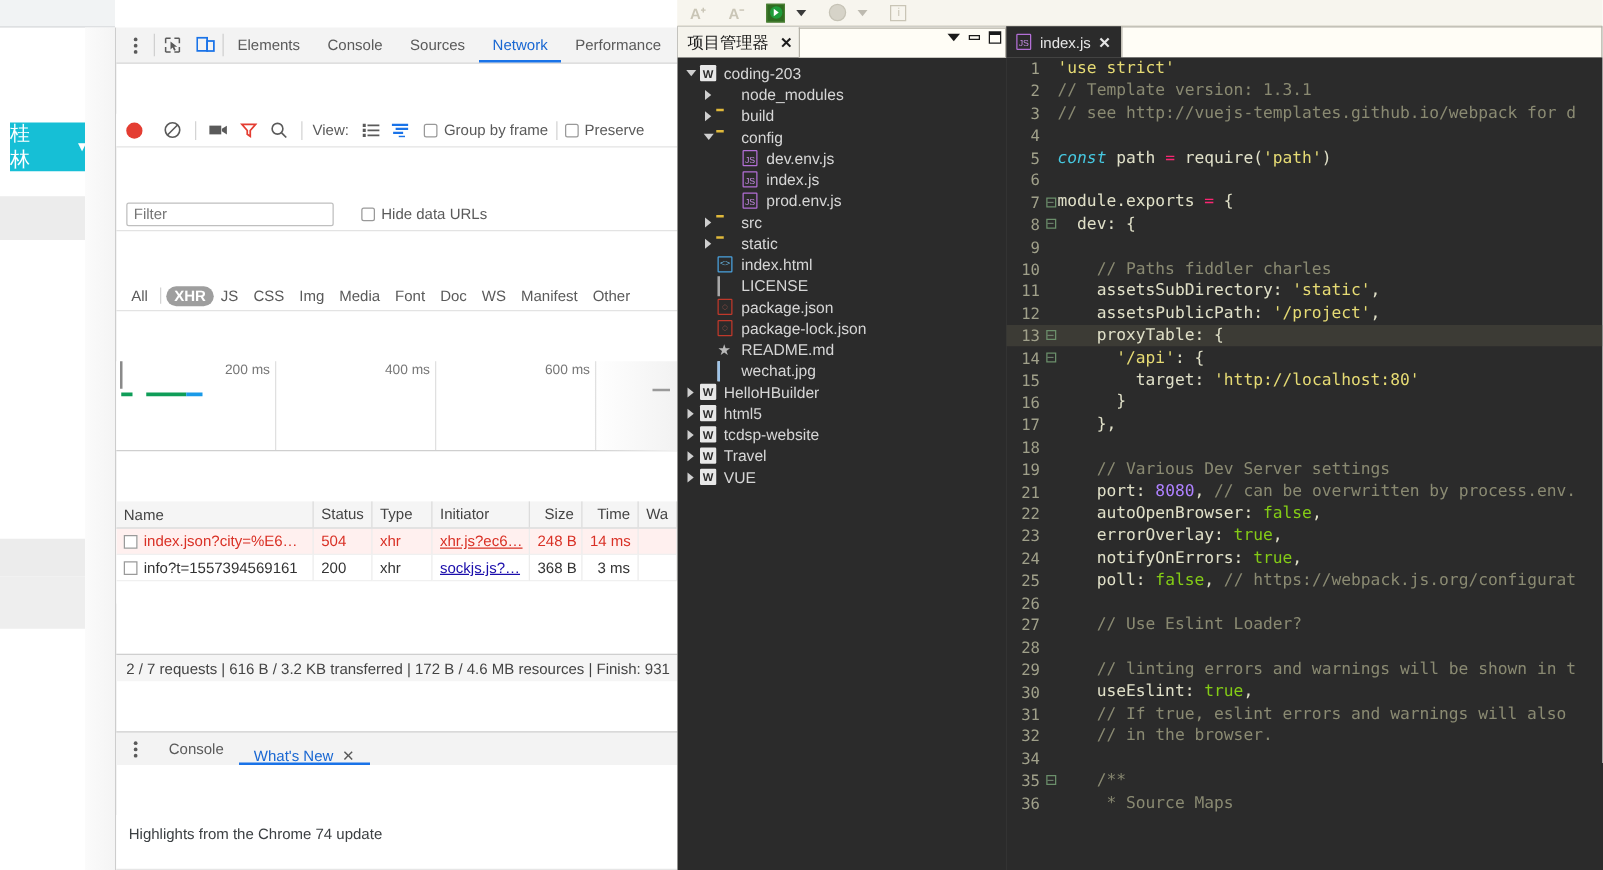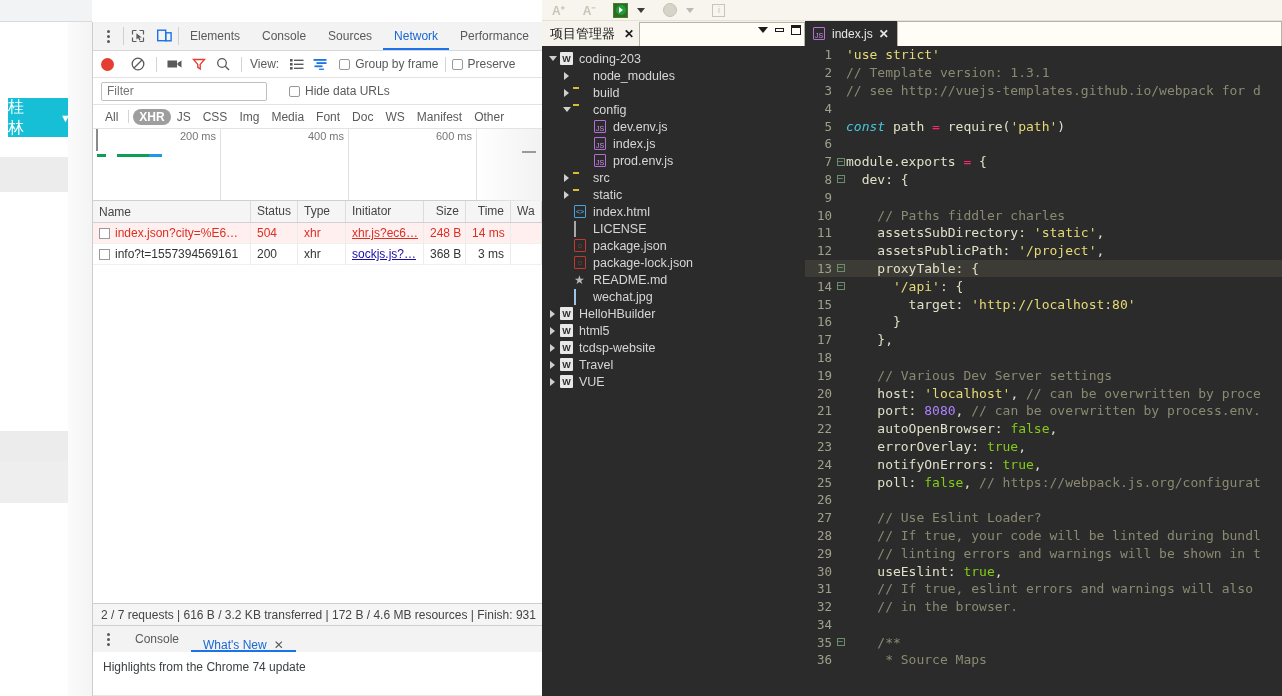--- a/index.html
+++ b/index.html
@@ -26,21 +26,21 @@
     letter-spacing: 1px;
   }
   .city-chip .caret { font-size: 11px; }
   .chip-notch { position: absolute; left: -8px; top: 103px; width: 14px; height: 28px; background:#fff; border-radius: 5px; }
 
   
   .devtools {
     position: absolute; left: 92px; top: 22px; width: 450px; height: 674px;
     background: #ffffff; border-left: 1px solid #cdcdcd;
     font-size: 12px; color: #333;
-    display: flex; flex-direction: column;
+    display: flex; flex-direction: column; gap: 40px;
   }
   .dt-tabbar {
     height: 29px; display: flex; align-items: stretch;
     border-bottom: 1px solid #d8d8d8; background: #f3f3f3; flex: none;
   }
   .dt-dots { width: 30px; display: flex; align-items: center; justify-content: center; color:#5a5a5a; }
   .dt-dots .d { width:3px;height:3px;background:#5a5a5a;border-radius:50%;margin:1px 0; }
   .dt-dots-col { display:flex; flex-direction:column; }
   .dt-vsep { width: 1px; background: #d0d0d0; margin: 5px 0; }
   .dt-iconbtn { width: 27px; display: flex; align-items: center; justify-content: center; cursor: pointer; }
@@ -612,29 +612,28 @@
             <div class="cl"><span class="ln">10</span><span class="fold"></span><span class="cmt">    // Paths fiddler charles</span></div>
             <div class="cl"><span class="ln">11</span><span class="fold"></span><span class="src">    assetsSubDirectory: <span class="str">'static'</span>,</span></div>
             <div class="cl"><span class="ln">12</span><span class="fold"></span><span class="src">    assetsPublicPath: <span class="str">'/project'</span>,</span></div>
             <div class="cl hl"><span class="ln">13</span><span class="fold"><span class="bx">–</span></span><span class="src">    proxyTable: {</span></div>
             <div class="cl"><span class="ln">14</span><span class="fold"><span class="bx">–</span></span><span class="src">      <span class="str">'/api'</span>: {</span></div>
             <div class="cl"><span class="ln">15</span><span class="fold"></span><span class="src">        target: <span class="str">'http://localhost:80'</span></span></div>
             <div class="cl"><span class="ln">16</span><span class="fold"></span><span class="src">      }</span></div>
             <div class="cl"><span class="ln">17</span><span class="fold"></span><span class="src">    },</span></div>
             <div class="cl"><span class="ln">18</span><span class="fold"></span><span class="src"></span></div>
             <div class="cl"><span class="ln">19</span><span class="fold"></span><span class="cmt">    // Various Dev Server settings</span></div>
-            <div class="cl"><span class="ln">20</span><span class="fold"></span><span class="src">    host: <span class="str">'localhost'</span>, <span class="cmt">// can be overwritten by proce</span></span></div>
             <div class="cl"><span class="ln">21</span><span class="fold"></span><span class="src">    port: <span class="num">8080</span>, <span class="cmt">// can be overwritten by process.env.</span></span></div>
             <div class="cl"><span class="ln">22</span><span class="fold"></span><span class="src">    autoOpenBrowser: <span class="bool">false</span>,</span></div>
             <div class="cl"><span class="ln">23</span><span class="fold"></span><span class="src">    errorOverlay: <span class="bool">true</span>,</span></div>
             <div class="cl"><span class="ln">24</span><span class="fold"></span><span class="src">    notifyOnErrors: <span class="bool">true</span>,</span></div>
             <div class="cl"><span class="ln">25</span><span class="fold"></span><span class="src">    poll: <span class="bool">false</span>, <span class="cmt">// https://webpack.js.org/configurat</span></span></div>
             <div class="cl"><span class="ln">26</span><span class="fold"></span><span class="src"></span></div>
             <div class="cl"><span class="ln">27</span><span class="fold"></span><span class="cmt">    // Use Eslint Loader?</span></div>
-            <div class="cl"><span class="ln">28</span><span class="fold"></span><span class="cmt">    // If true, your code will be linted during bundl</span></div>
+            <div class="cl"><span class="ln">28</span><span class="fold"></span></div>
             <div class="cl"><span class="ln">29</span><span class="fold"></span><span class="cmt">    // linting errors and warnings will be shown in t</span></div>
             <div class="cl"><span class="ln">30</span><span class="fold"></span><span class="src">    useEslint: <span class="bool">true</span>,</span></div>
             <div class="cl"><span class="ln">31</span><span class="fold"></span><span class="cmt">    // If true, eslint errors and warnings will also</span></div>
             <div class="cl"><span class="ln">32</span><span class="fold"></span><span class="cmt">    // in the browser.</span></div>
             <div class="cl"><span class="ln">34</span><span class="fold"></span><span class="src"></span></div>
             <div class="cl"><span class="ln">35</span><span class="fold"><span class="bx">–</span></span><span class="cmt">    /**</span></div>
             <div class="cl"><span class="ln">36</span><span class="fold"></span><span class="cmt">     * Source Maps</span></div>
           </div>
       </div>
 

